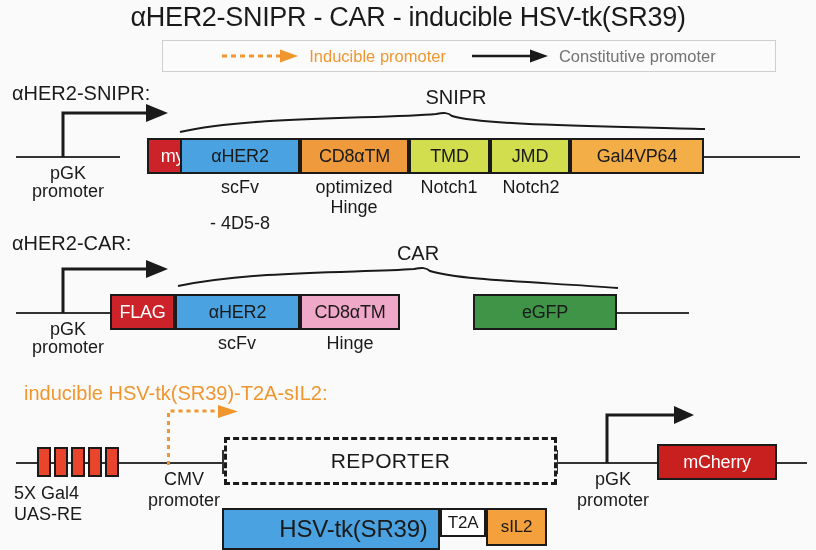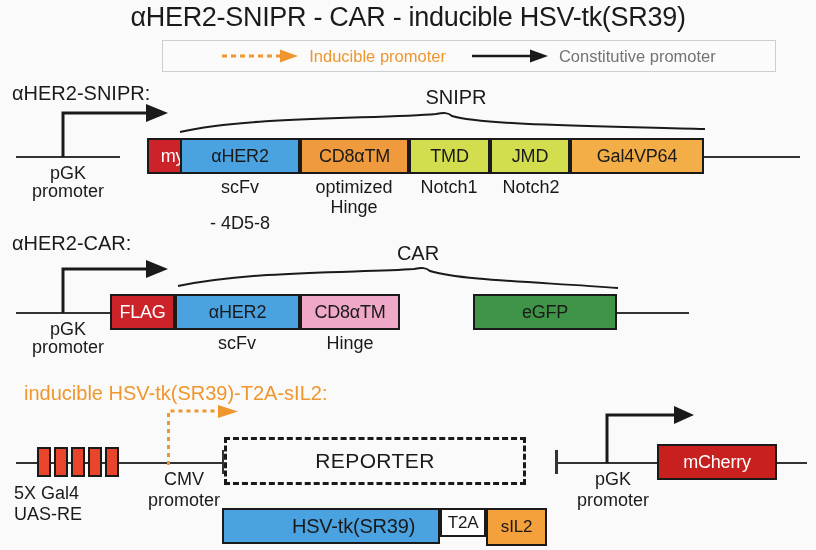--- a/index.html
+++ b/index.html
@@ -231,32 +231,32 @@
     </svg>
   </div>
   <div class="abs caption" style="left:131px; top:470px; width:106px;">
     <div>CMV</div>
     <div style="margin-top:3px;">promoter</div>
   </div>
 
   <div class="abs cap-bar" style="left:222px; top:450px; width:3px; height:24px;"></div>
   <div class="abs cap-bar" style="left:555px; top:450px; width:3px; height:24px;"></div>
 
-  <div class="abs" id="reporter-box" style="left:224px; top:437px; width:302px; height:48px;">REPORTER</div>
+  <div class="abs" id="reporter-box" style="left:224px; top:437px; width:333px; height:48px;">REPORTER</div>
 
   <div class="abs" style="left:604px; top:405px;">
     <svg width="92" height="60" viewBox="0 0 92 60">
       <path d="M3,58 L3,10 L72,10" stroke="#1a1a1a" stroke-width="3" fill="none"></path>
       <polygon points="70,1 90,10 70,19" fill="#1a1a1a"></polygon>
     </svg>
   </div>
   <div class="abs caption" style="left:560px; top:470px; width:106px;">
     <div>pGK</div>
     <div style="margin-top:3px;">promoter</div>
   </div>
 
   <div class="abs block" style="left:657px; top:444px; width:120px; height:36px; background:#c8201f; color:#ffffff;">mCherry</div>
 
-  <div class="abs block" style="left:222px; top:508px; width:218px; height:36px; background:#4aa3e0; color:#1a1a1a; font-size:20px;padding-left:45px;">HSV-tk(SR39)</div>
+  <div class="abs block" style="left:222px; top:508px; width:218px; height:42px; background:#4aa3e0; color:#1a1a1a; font-size:24px;padding-left:45px;">HSV-tk(SR39)</div>
   <div class="abs block small" style="left:440px; top:508px; width:46px; height:29px; background:#ffffff; color:#1a1a1a;">T2A</div>
   <div class="abs block small" style="left:486px; top:508px; width:61px; height:38px; background:#f4a03c; color:#1a1a1a;">sIL2</div>
 
 </div>
 
 </body></html>

